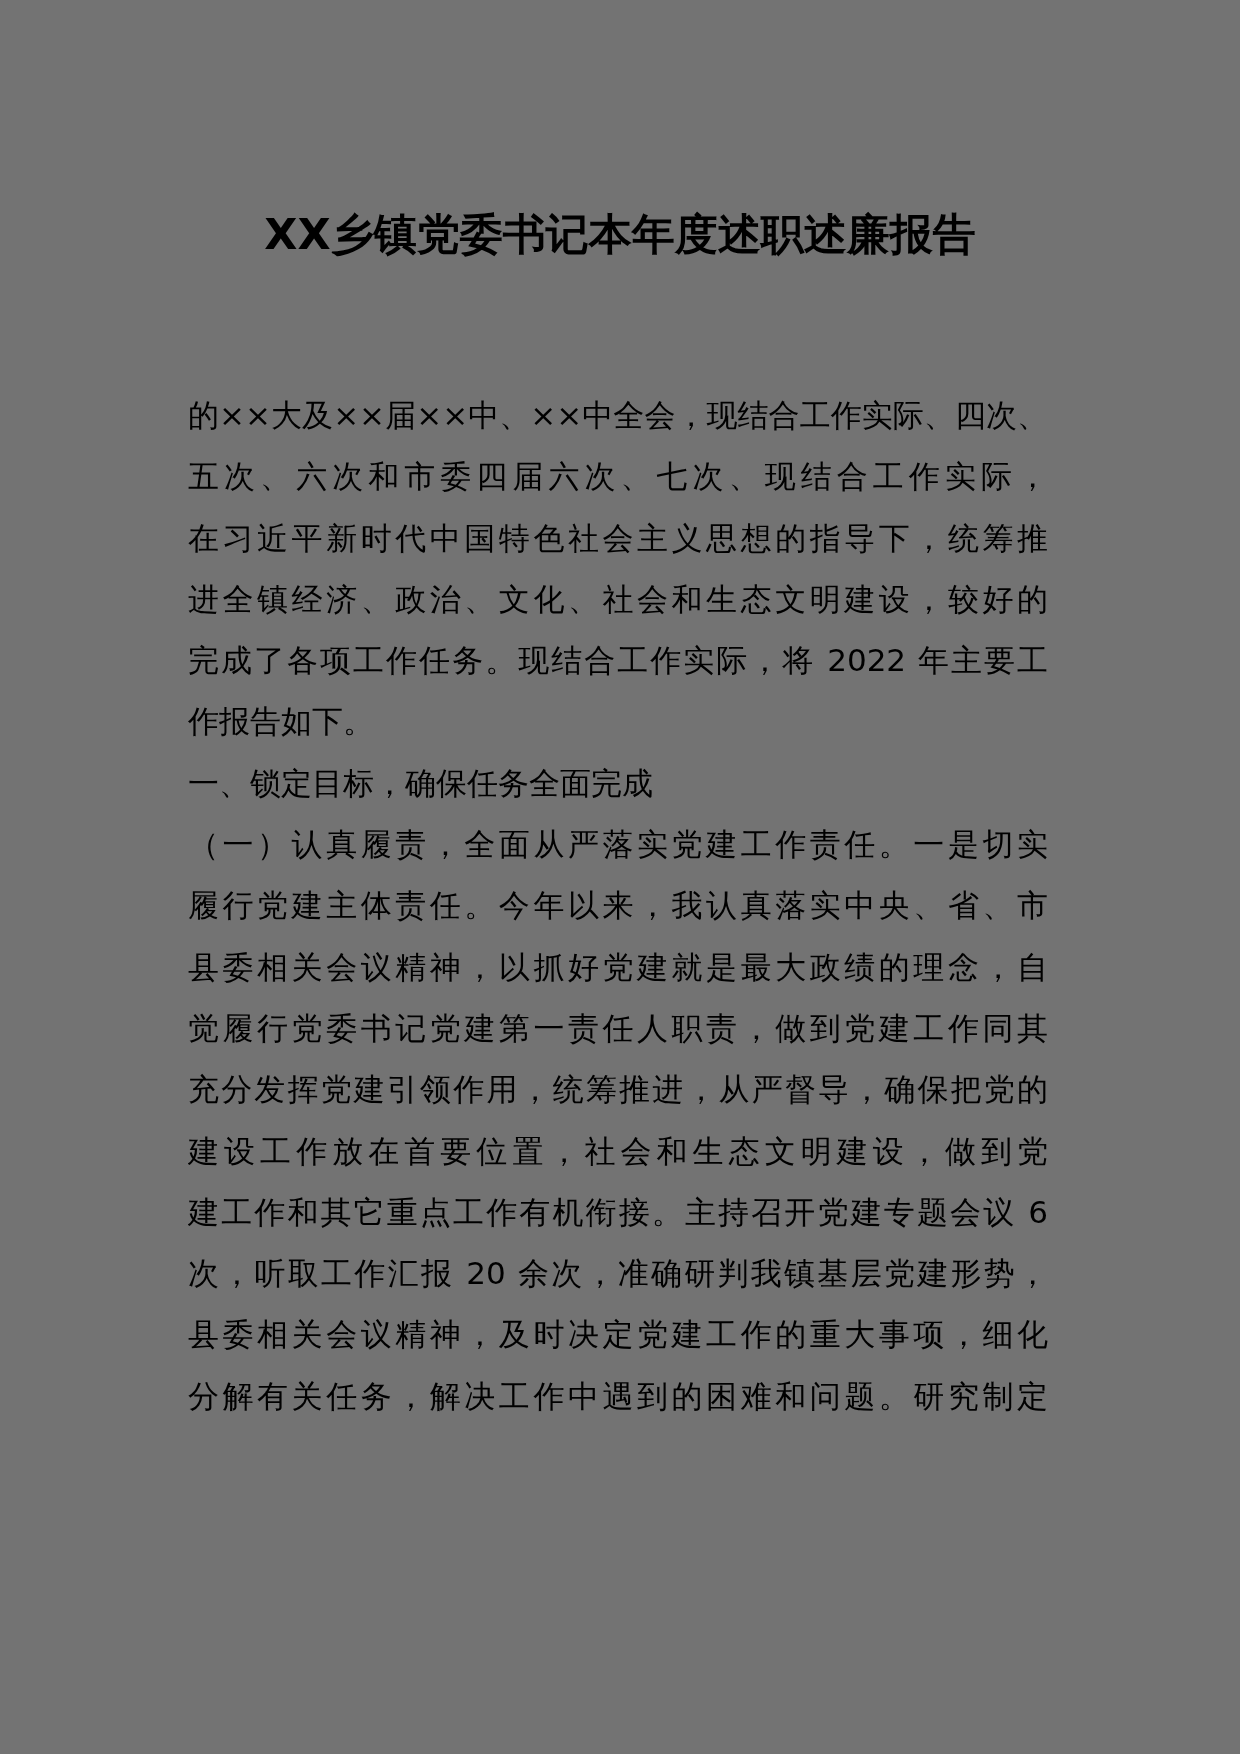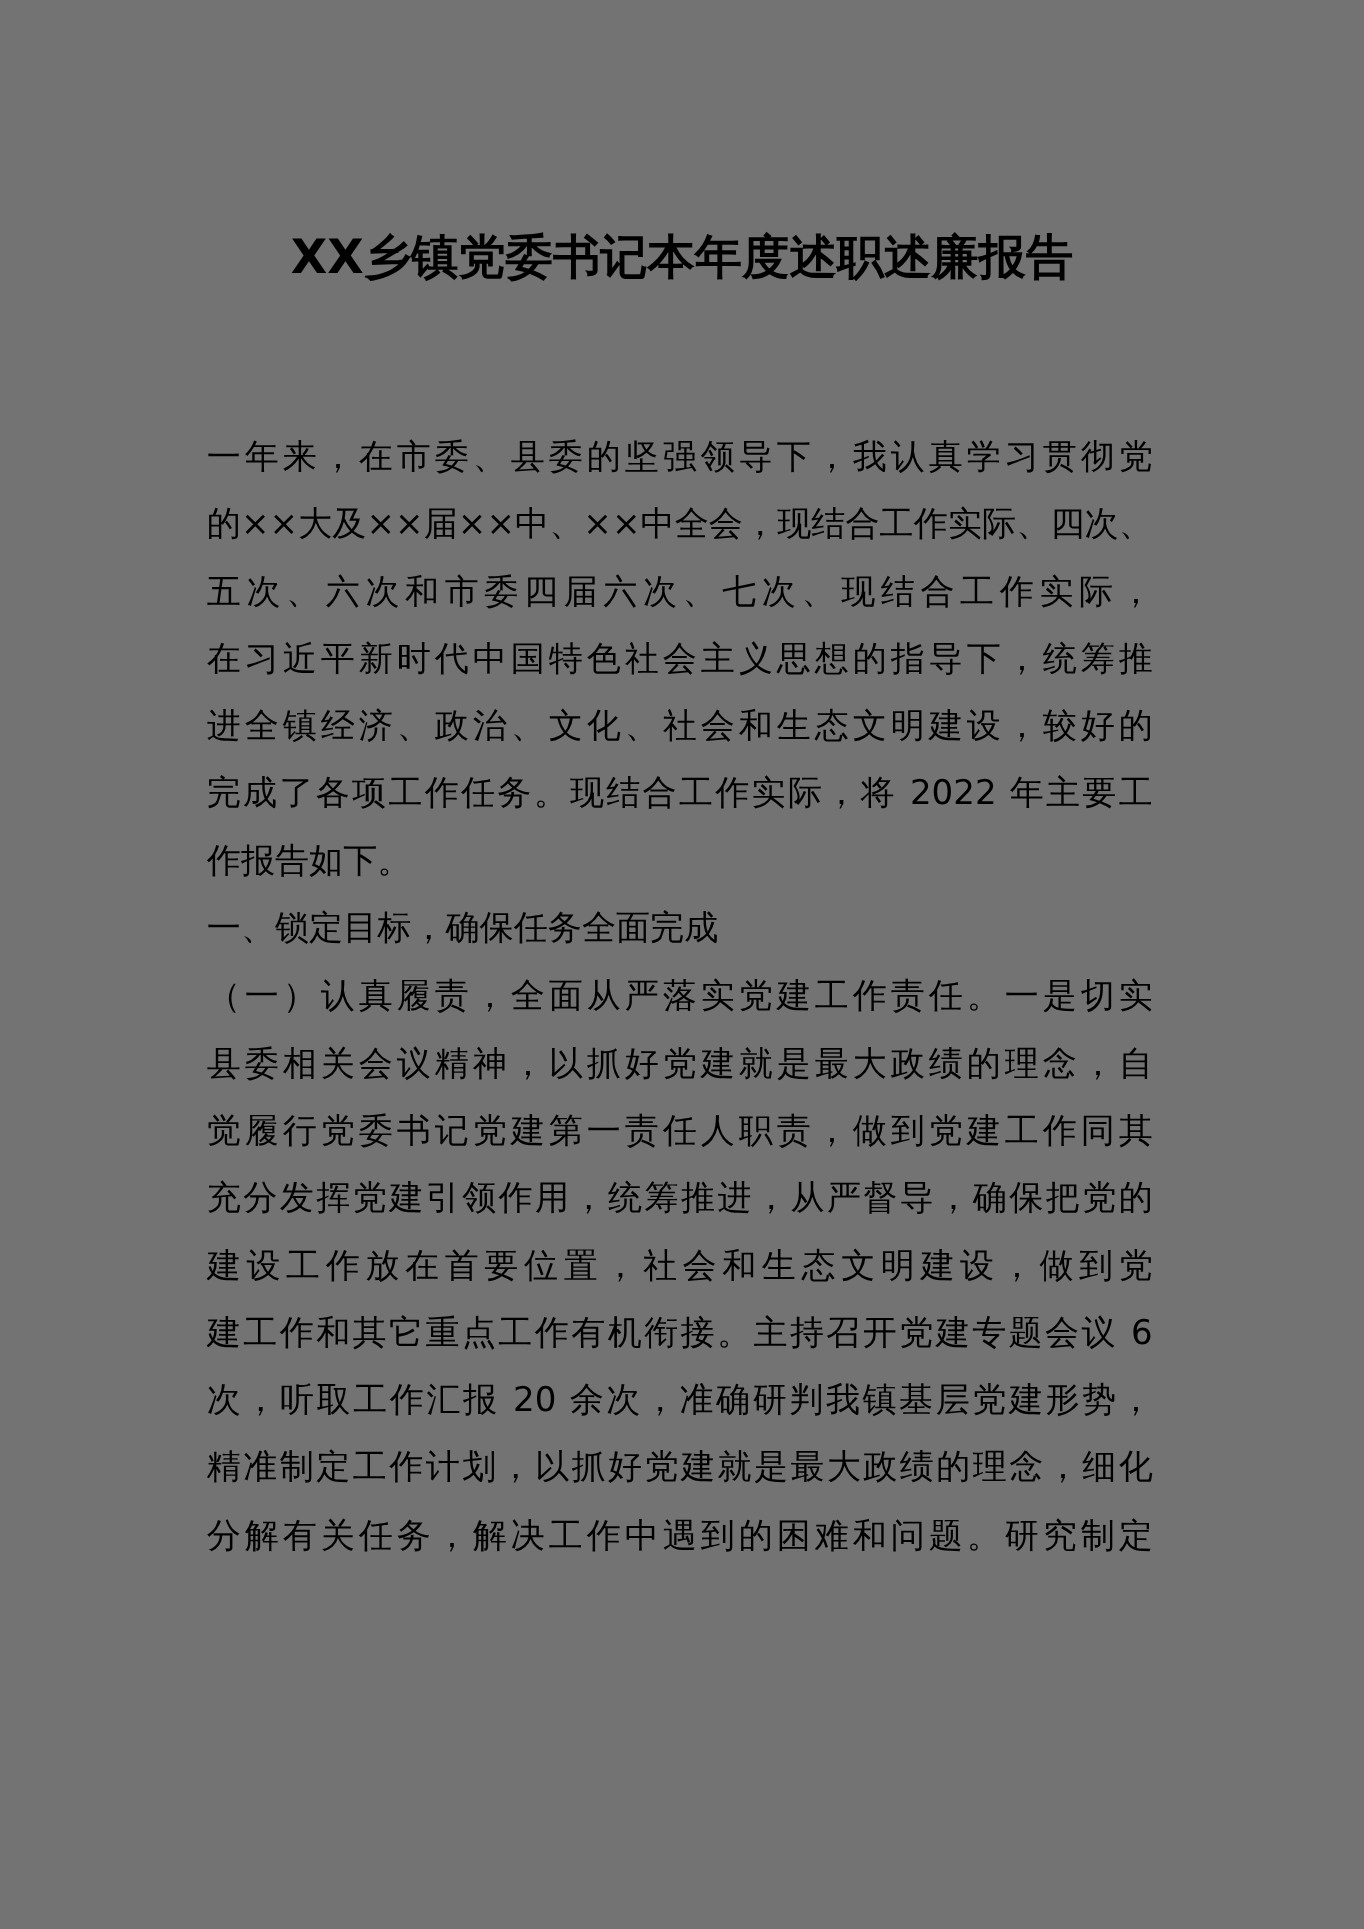--- a/index.html
+++ b/index.html
@@ -58,39 +58,39 @@
 </head>
 <body>
 
 <div class="page">
 
   <h1 class="title" style="margin:0;">XX乡镇党委书记本年度述职述廉报告</h1>
 
   <div class="body-text">
 
     <div>
-      <span class="line">一年来，在市委、县委的坚强领导下，我认真学习贯彻党</span>
       <span class="line">的××大及××届××中、××中全会，现结合工作实际、四次、</span>
       <span class="line">五次、六次和市委四届六次、七次、现结合工作实际，</span>
       <span class="line">在习近平新时代中国特色社会主义思想的指导下，统筹推</span>
       <span class="line">进全镇经济、政治、文化、社会和生态文明建设，较好的</span>
       <span class="line">完成了各项工作任务。现结合工作实际，将 2022 年主要工</span>
       <span class="line last">作报告如下。</span>
     </div>
 
     <div>
       <span class="line last">一、锁定目标，确保任务全面完成</span>
     </div>
 
     <div>
       <span class="line">（一）认真履责，全面从严落实党建工作责任。一是切实</span>
+      <span class="line">履行党建主体责任。今年以来，我认真落实中央、省、市</span>
       <span class="line">县委相关会议精神，以抓好党建就是最大政绩的理念，自</span>
       <span class="line">觉履行党委书记党建第一责任人职责，做到党建工作同其</span>
       <span class="line">充分发挥党建引领作用，统筹推进，从严督导，确保把党的</span>
       <span class="line">建设工作放在首要位置，社会和生态文明建设，做到党</span>
       <span class="line">建工作和其它重点工作有机衔接。主持召开党建专题会议 6</span>
       <span class="line">次，听取工作汇报 20 余次，准确研判我镇基层党建形势，</span>
-      <span class="line">精准制定工作计划，以抓好党建就是最大政绩的理念，细化</span>
+      <span class="line">县委相关会议精神，及时决定党建工作的重大事项，细化</span>
       <span class="line">分解有关任务，解决工作中遇到的困难和问题。研究制定</span>
     </div>
 
   </div>
 </div>
 
 </body></html>

